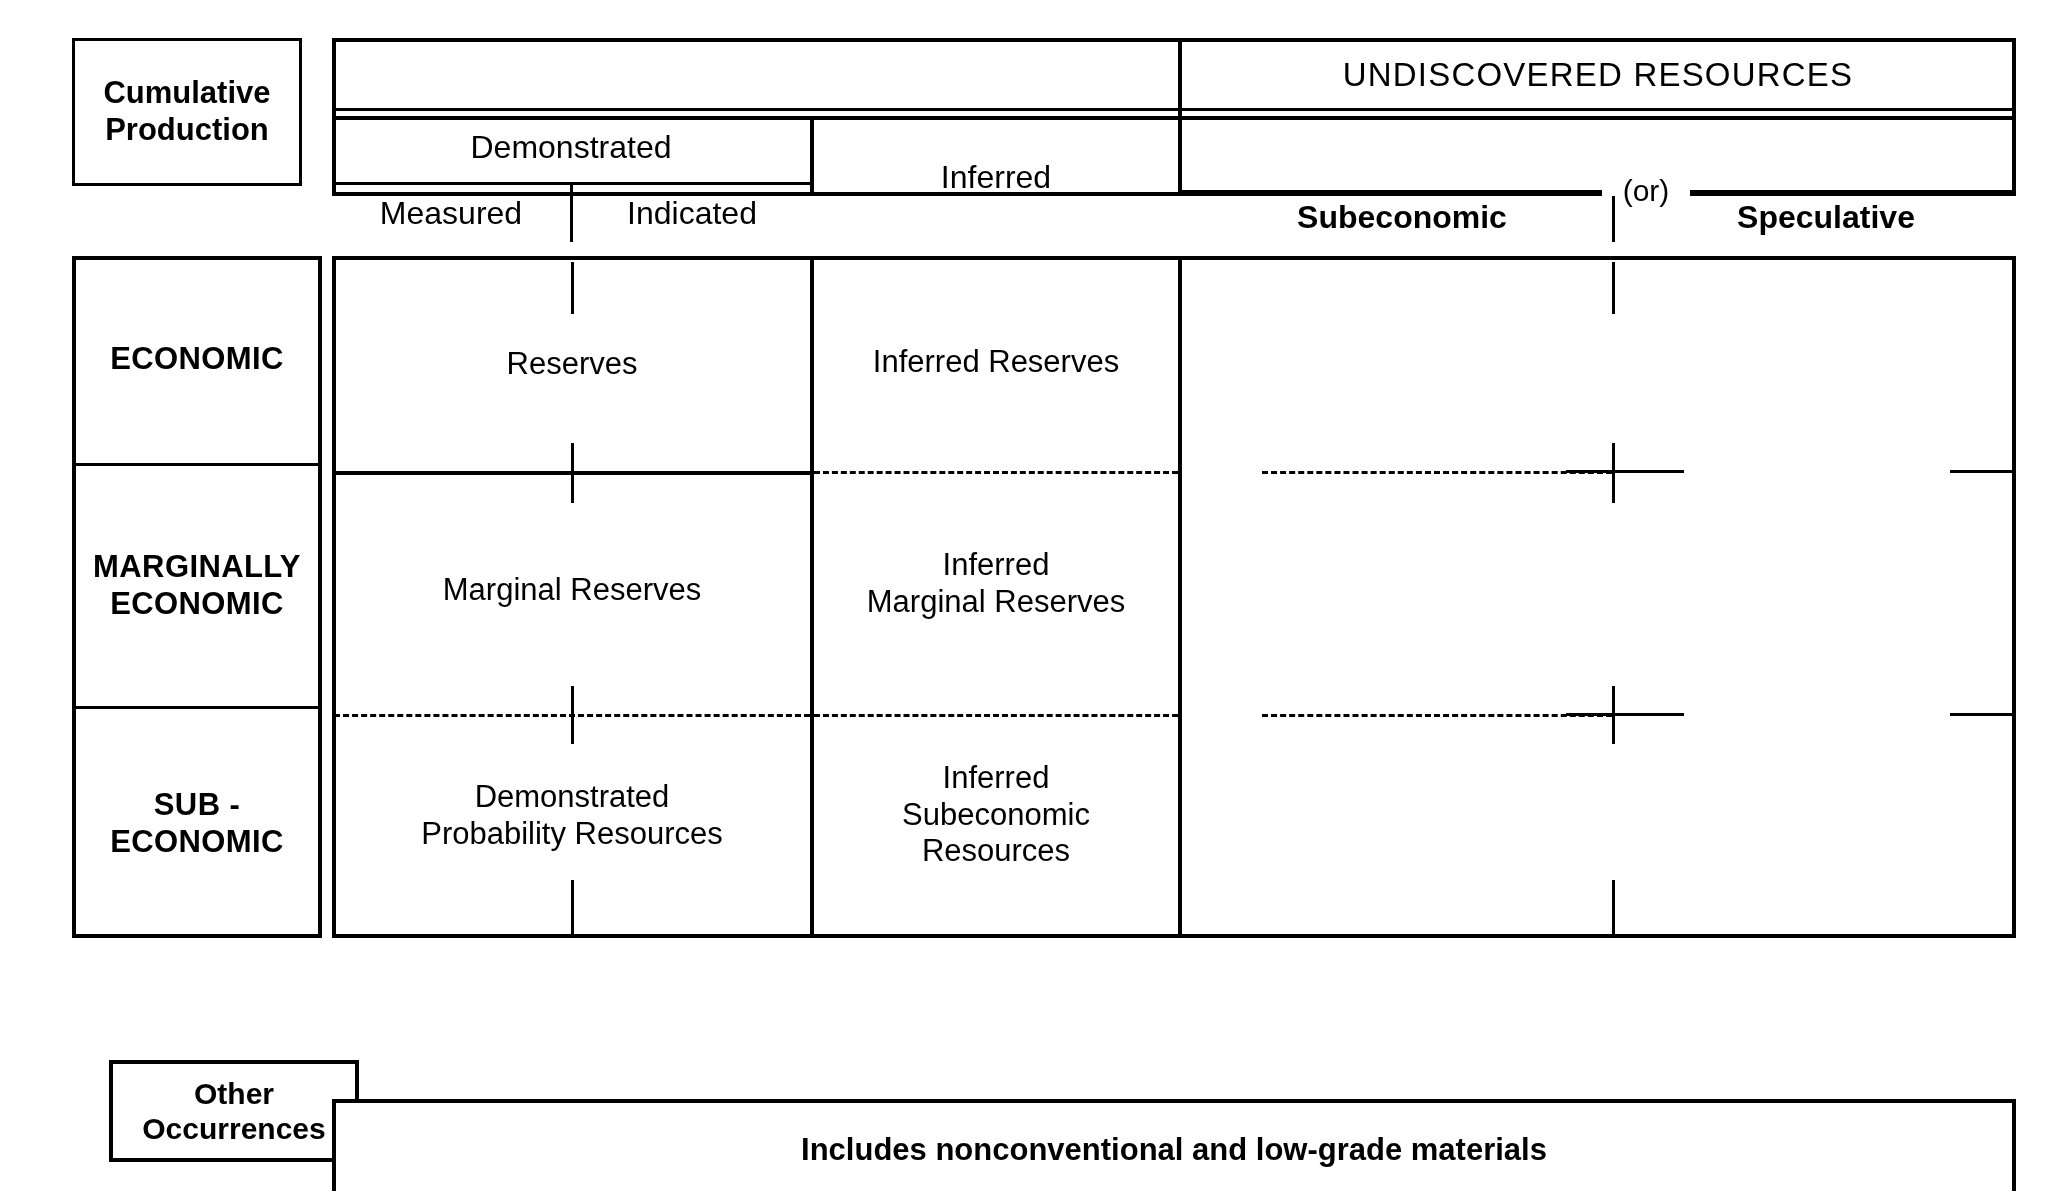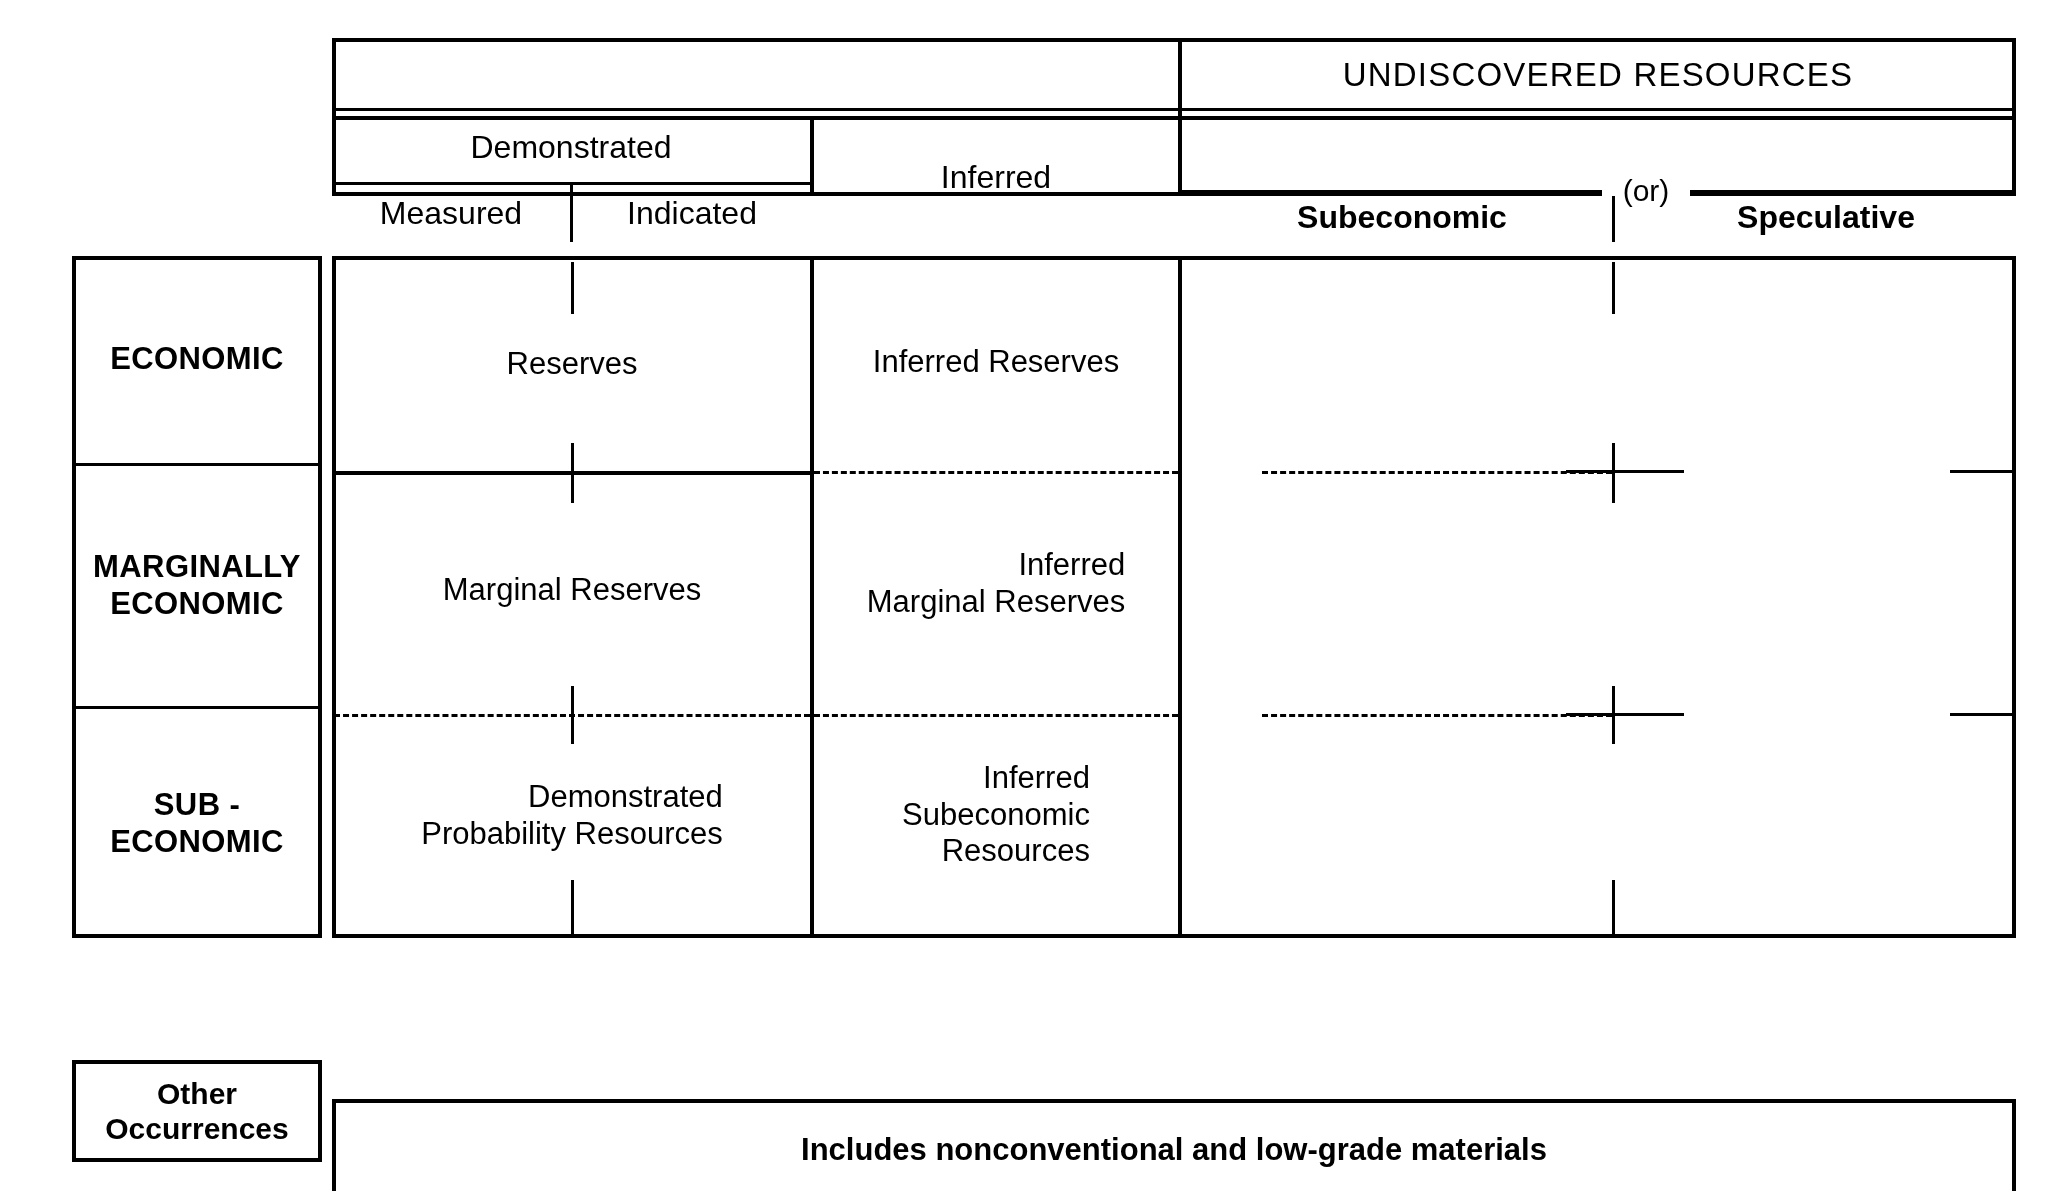--- a/index.html
+++ b/index.html
@@ -49,32 +49,38 @@
 
   
   .tick-v { background:#000; width:3px; }
   .tick-h { background:#000; height:3px; }
 
   
   .t-cumprod   { font-size: 31px; font-weight: bold; }
   .t-tophdr    { font-size: 33px; font-weight: normal; letter-spacing: 1.2px; }
   .t-sub       { font-size: 32px; font-weight: normal; }
   .t-rowlabel  { font-size: 31px; font-weight: bold; letter-spacing: .4px; }
-  .t-cell      { font-size: 31px; font-weight: normal; text-align: right; }
+  .t-cell      { font-size: 31px; font-weight: normal; }
   .t-probhdr   { font-size: 32px; font-weight: normal; }
   .t-or        { font-size: 30px; font-weight: normal; }
   .t-hypo      { font-size: 32px; font-weight: bold; }
-  .t-other     { font-size: 30px; font-weight: bold; }
+  .t-other     { font-size: 30px; font-weight: bold; margin-left: 37px; }
   .t-occ       { font-size: 31px; font-weight: bold; }
 </style>
 </head>
 <body>
 
 <div id="stage">
 
+  <div class="abs box-thin ctr t-cumprod" style="left:72px; top:38px; width:230px; height:148px;">
+    <div>
+      <div>Cumulative</div>
+      <div>Production</div>
+    </div>
+  </div>
 
   <div class="abs box-thick" style="left:332px; top:38px; width:1684px; height:158px;"></div>
 
 
   <div class="abs ctr t-tophdr" style="left:1180px; top:44px; width:836px; height:62px;">UNDISCOVERED RESOURCES</div>
 
   <div class="abs hline" style="left:332px; top:108px; width:1684px; height:3px;"></div>
   <div class="abs hline" style="left:332px; top:116px; width:1684px; height:4px;"></div>
 
   <div class="abs vline" style="left:1178px; top:38px; width:4px; height:158px;"></div>

